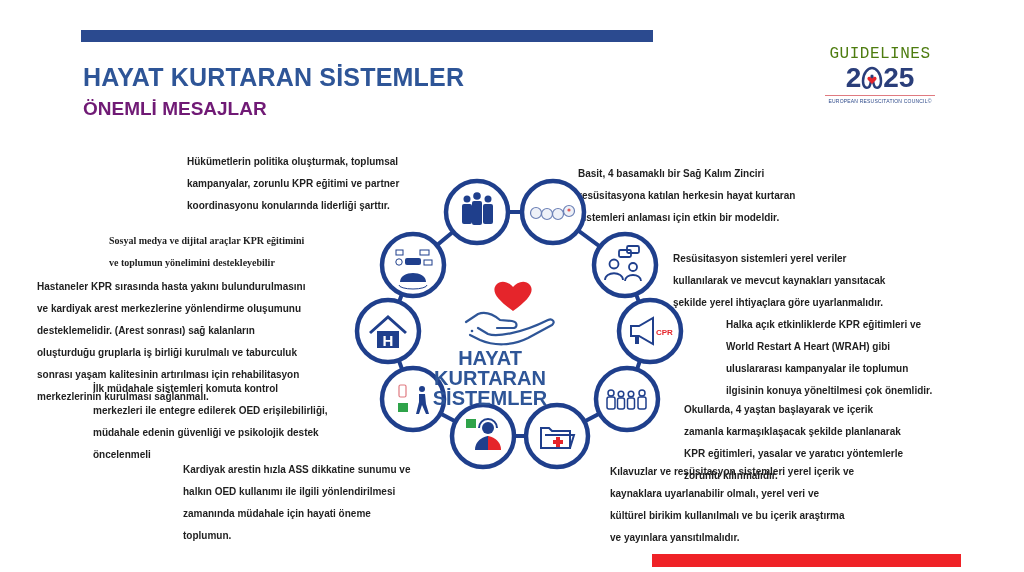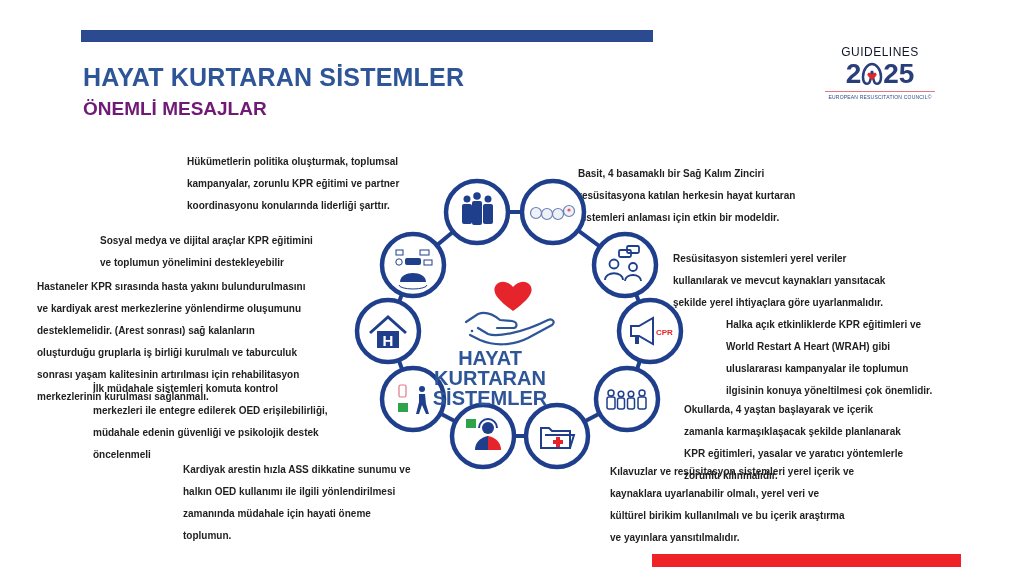--- a/index.html
+++ b/index.html
@@ -3,21 +3,21 @@
 <meta charset="utf-8">
 <style>
   html, body { margin:0; padding:0; }
   body { width:1024px; height:572px; position:relative; background:#ffffff; overflow:hidden;
          font-family:"Liberation Sans", sans-serif; }
   .bar-top { position:absolute; left:81px; top:30px; width:572px; height:12px; background:#2b4a8f; }
   .bar-bottom { position:absolute; left:652px; top:554px; width:309px; height:13px; background:#ef2227; }
   .title { position:absolute; left:83px; top:63px; font-size:25px; font-weight:bold; color:#2e5597; letter-spacing:0.2px; }
   .subtitle { position:absolute; left:83px; top:98px; font-size:19px; font-weight:bold; color:#701a75; }
   .logo { position:absolute; left:815px; top:45px; width:130px; text-align:center; color:#2e4a8a; }
-  .logo .g { font-size:12px; letter-spacing:0.5px; color:#0f172a; }
+  .logo .g { font-size:16px; letter-spacing:0.5px; color:#4d7c0f;font-family:Liberation Mono, monospace; }
   .logo .y { font-size:28px; font-weight:bold; line-height:30px; color:#2a3e7a; display:flex; justify-content:center; align-items:center; }
   .logo .line { height:1px; background:#e07a80; margin:2px 10px 2px 10px; }
   .logo .erc { font-size:5px; letter-spacing:0.2px; }
   .msg { position:absolute; font-size:10px; font-weight:bold; color:#1f1f1f; line-height:22px; white-space:pre-line; }
   .center-title { position:absolute; left:420px; top:348px; width:140px; text-align:center; font-size:20px;
                   font-weight:bold; color:#2e5597; line-height:20px; white-space:pre-line; }
   svg.ring { position:absolute; left:0; top:0; }
 </style>
 </head>
 <body>
@@ -38,21 +38,21 @@
     </svg>
     <span>25</span>
   </div>
   <div class="line"></div>
   <div class="erc">EUROPEAN RESUSCITATION COUNCIL©</div>
 </div>
 
 <div class="msg" style="left:187px;top:151px;">Hükümetlerin politika oluşturmak, toplumsal
 kampanyalar, zorunlu KPR eğitimi ve partner
 koordinasyonu konularında liderliği şarttır.</div>
-<div class="msg" style="left:100px;top:230px;">Sosyal medya ve dijital araçlar KPR eğitimini
+<div class="msg" style="left:109px;top:230px;font-family:Liberation Serif, serif;">Sosyal medya ve dijital araçlar KPR eğitimini
 ve toplumun yönelimini destekleyebilir</div>
 <div class="msg" style="left:37px;top:276px;">Hastaneler KPR sırasında hasta yakını bulundurulmasını
 ve kardiyak arest merkezlerine yönlendirme oluşumunu
 desteklemelidir. (Arest sonrası) sağ kalanların
 oluşturduğu gruplarla iş birliği kurulmalı ve taburculuk
 sonrası yaşam kalitesinin artırılması için rehabilitasyon
 merkezlerinin kurulması sağlanmalı.</div>
 <div class="msg" style="left:93px;top:378px;">İlk müdahale sistemleri komuta kontrol
 merkezleri ile entegre edilerek OED erişilebilirliği,
 müdahale edenin güvenliği ve psikolojik destek

